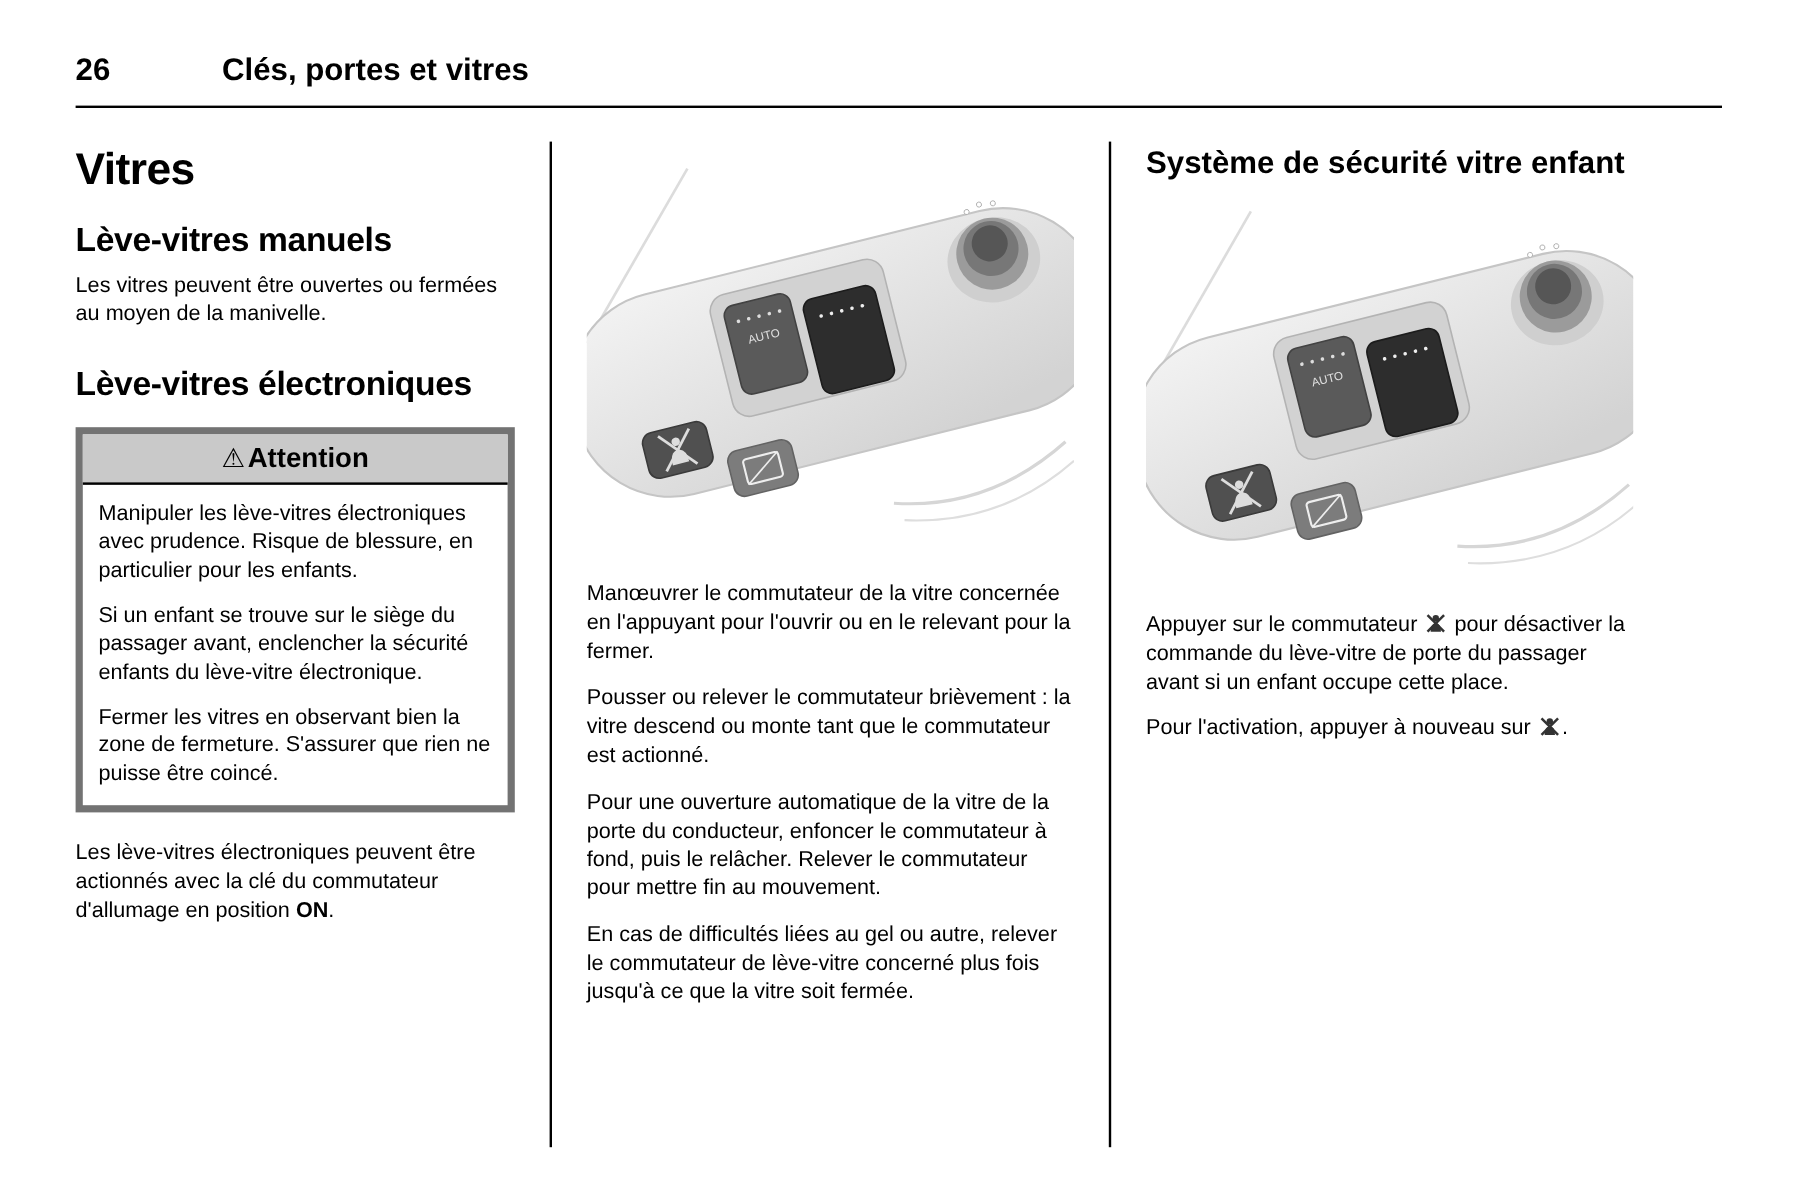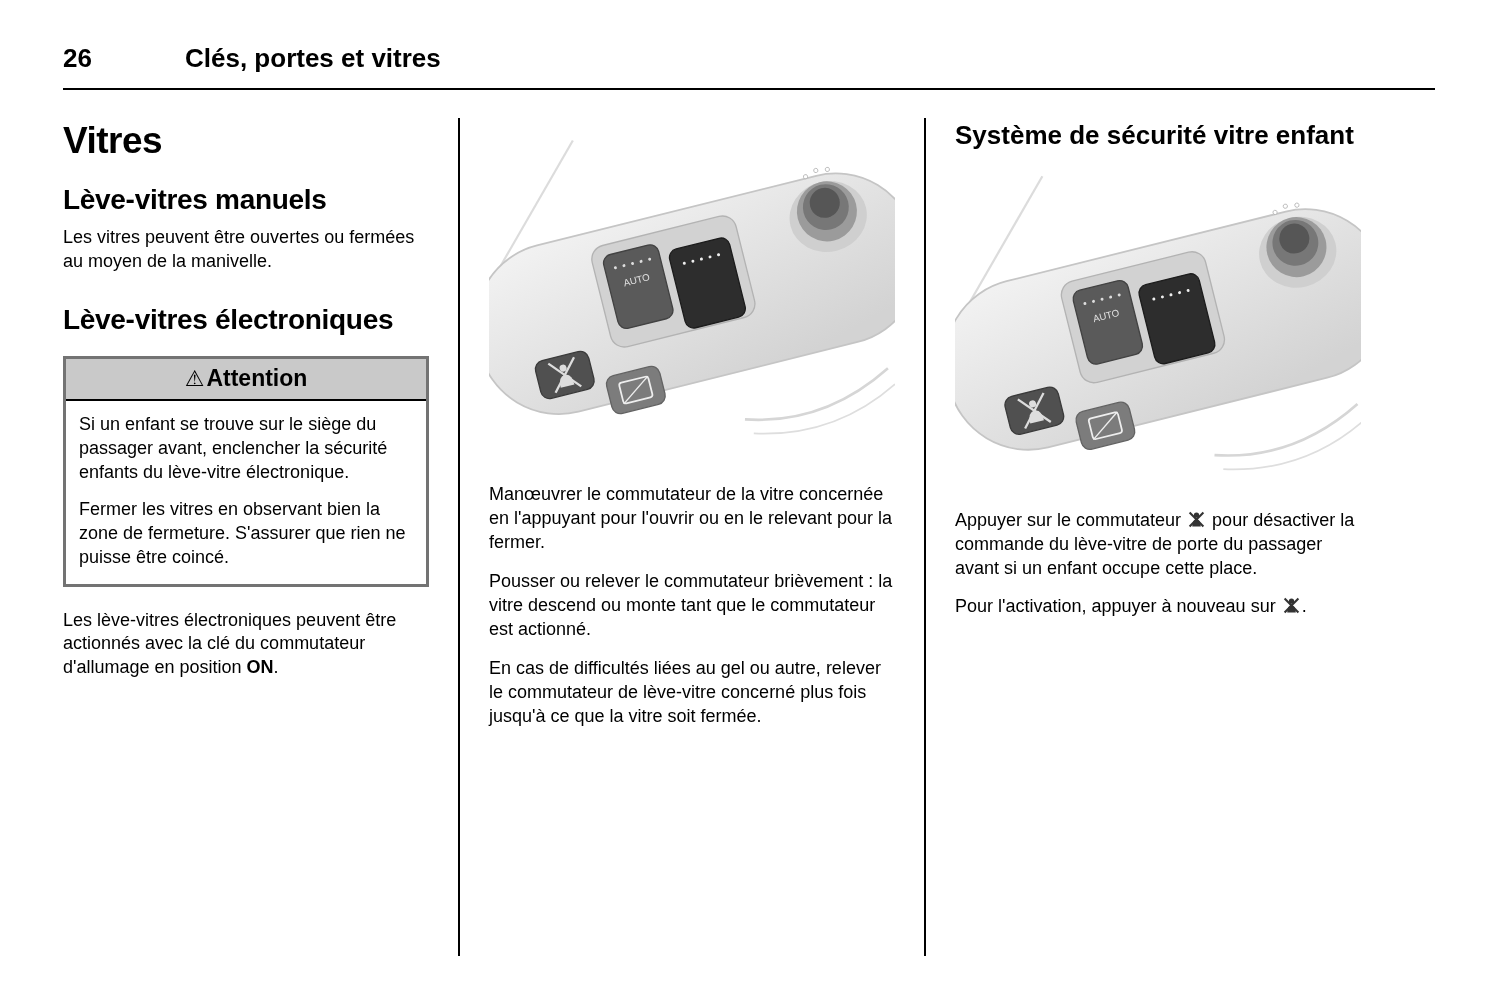--- a/index.html
+++ b/index.html
@@ -31,21 +31,21 @@
   h1.title { font-size: 37px; font-weight: bold; letter-spacing: -0.5px; margin: 2px 0 22px 0; }
   h2.sub { font-size: 28px; font-weight: bold; letter-spacing: -0.3px; margin: 0 0 10px 0; }
   h2.sub2 { margin-top: 30px; margin-bottom: 20px; }
   h3.col3-head { font-size: 26px; font-weight: bold; line-height: 1.18; margin: 2px 0 18px 0; }
 
   p.body { font-size: 18px; line-height: 1.33; margin-bottom: 15px; }
   p.body:last-child { margin-bottom: 0; }
   .bold { font-weight: bold; }
 
   
-  .warning-box { border: 3px solid #737373; margin-top: 2px; }
+  .warning-box { border: 6px solid #737373; margin-top: 2px; }
   .warning-head {
     background: #c9c9c9;
     border-bottom: 2px solid #000;
     text-align: center;
     padding: 6px 0 7px 0;
     font-size: 23px; font-weight: bold;
   }
   .warning-head .w-icon { font-family: "DejaVu Sans", sans-serif; font-weight: normal; font-size: 22px; margin-right: 2px; }
   .warning-body { padding: 12px 13px 14px 13px; }
   .warning-body p.body { margin-bottom: 13px; }
@@ -147,40 +147,42 @@
       <h2 class="sub">Lève-vitres manuels</h2>
       <p class="body">Les vitres peuvent être ouvertes ou fermées au moyen de la manivelle.</p>
 
       <h2 class="sub sub2">Lève-vitres électroniques</h2>
 
       <div class="warning-box">
         <div class="warning-head">
           <span class="w-icon">⚠</span><span>Attention</span>
         </div>
         <div class="warning-body">
+          <p class="body">Manipuler les lève-vitres électroniques avec prudence. Risque de blessure, en particulier pour les enfants.</p>
           <p class="body">Si un enfant se trouve sur le siège du passager avant, enclencher la sécurité enfants du lève-vitre électronique.</p>
           <p class="body">Fermer les vitres en observant bien la zone de fermeture. S'assurer que rien ne puisse être coincé.</p>
         </div>
       </div>
 
       <p class="body after-warning"><span>Les lève-vitres électroniques peuvent être actionnés avec la clé du commutateur d'allumage en position </span><span class="bold">ON</span><span>.</span></p>
     </section>
 
     <div class="gap-a"></div>
     <div class="v-divider"></div>
     <div class="gap-a"></div>
 
     <section class="col col-2">
       <div class="figure fig-2">
         <svg viewBox="0 0 460 340" preserveAspectRatio="xMidYMid meet" style="height:345px">
           <use href="#panel-illustration"></use>
         </svg>
       </div>
       <p class="body">Manœuvrer le commutateur de la vitre concernée en l'appuyant pour l'ouvrir ou en le relevant pour la fermer.</p>
       <p class="body">Pousser ou relever le commutateur brièvement : la vitre descend ou monte tant que le commutateur est actionné.</p>
+      <p class="body">Pour une ouverture automatique de la vitre de la porte du conducteur, enfoncer le commutateur à fond, puis le relâcher. Relever le commutateur pour mettre fin au mouvement.</p>
       <p class="body">En cas de difficultés liées au gel ou autre, relever le commutateur de lève-vitre concerné plus fois jusqu'à ce que la vitre soit fermée.</p>
     </section>
 
     <div class="gap-b"></div>
     <div class="v-divider"></div>
     <div class="gap-b"></div>
 
     <section class="col col-3">
       <h3 class="col3-head">Système de sécurité vitre enfant</h3>
 

